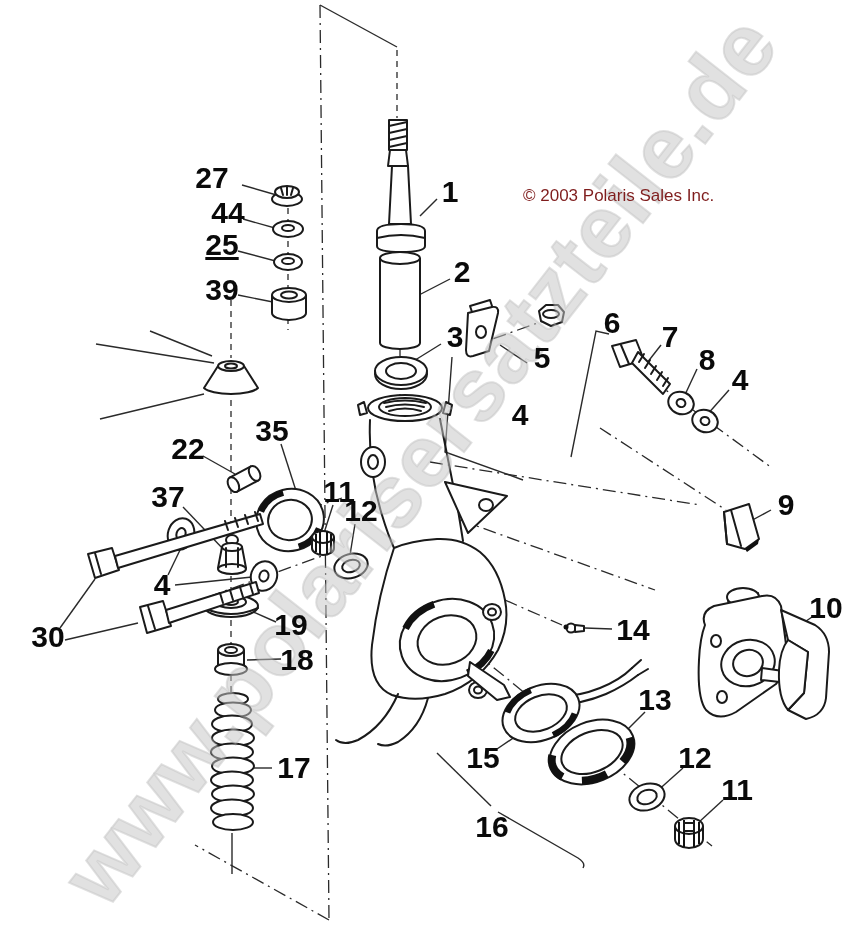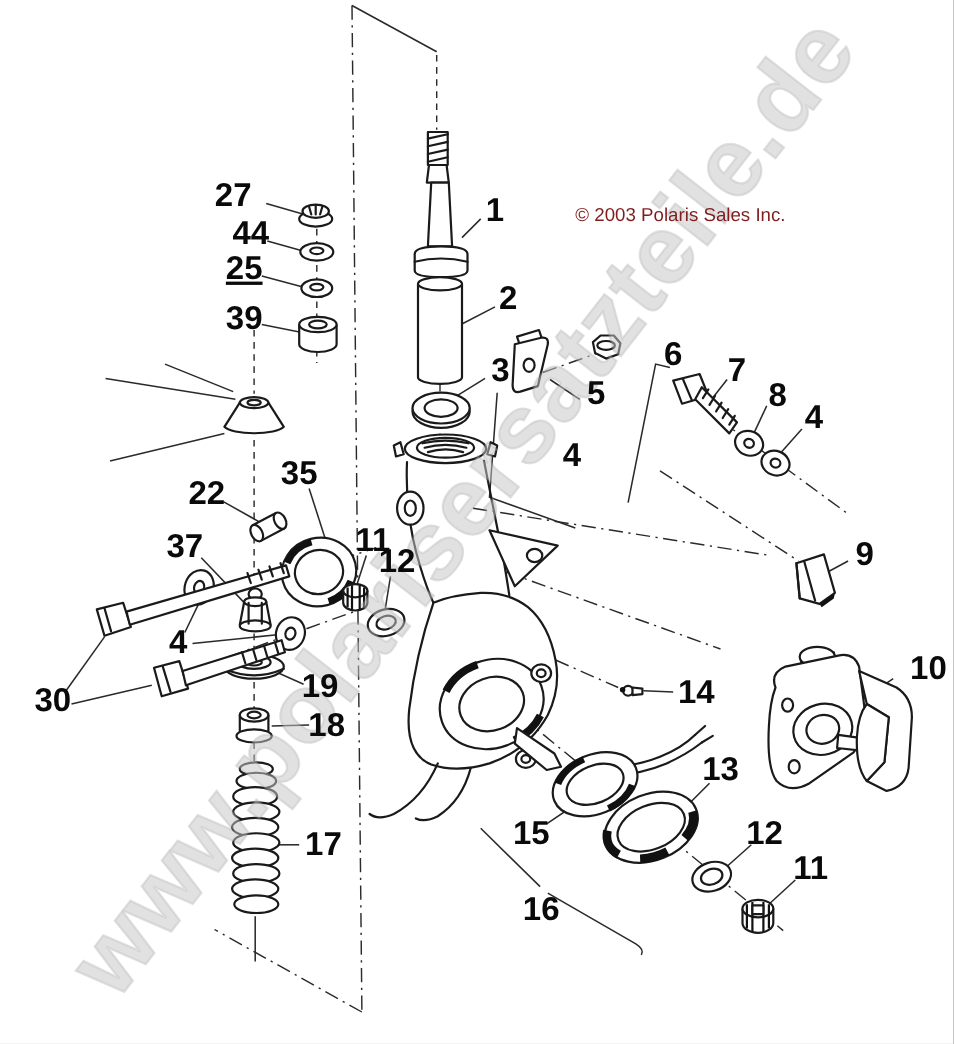--- a/index.html
+++ b/index.html
@@ -343,21 +343,21 @@
       <span class="callout" style="left: 450px; top: 192px;">1</span>
       <span class="callout" style="left: 462px; top: 272px;">2</span>
       <span class="callout" style="left: 455px; top: 337px;">3</span>
       <span class="callout" style="left: 542px; top: 358px;">5</span>
       <span class="callout" style="left: 612px; top: 323px;">6</span>
       <span class="callout" style="left: 670px; top: 337px;">7</span>
       <span class="callout" style="left: 707px; top: 360px;">8</span>
       <span class="callout" style="left: 740px; top: 380px;">4</span>
       <span class="callout" style="left: 520px; top: 415px;">4</span>
       <span class="callout" style="left: 786px; top: 505px;">9</span>
-      <span class="callout" style="left: 826px; top: 608px; margin-left: 18px;">10</span>
+      <span class="callout" style="left: 826px; top: 608px;">10</span>
       <span class="callout" style="left: 188px; top: 449px;">22</span>
       <span class="callout" style="left: 272px; top: 431px;">35</span>
       <span class="callout" style="left: 168px; top: 497px;">37</span>
       <span class="callout" style="left: 339px; top: 492px;">11</span>
       <span class="callout" style="left: 361px; top: 511px;">12</span>
       <span class="callout" style="left: 162px; top: 585px;">4</span>
       <span class="callout" style="left: 48px; top: 637px;">30</span>
       <span class="callout" style="left: 291px; top: 625px;">19</span>
       <span class="callout" style="left: 297px; top: 660px;">18</span>
       <span class="callout" style="left: 294px; top: 768px;">17</span>

